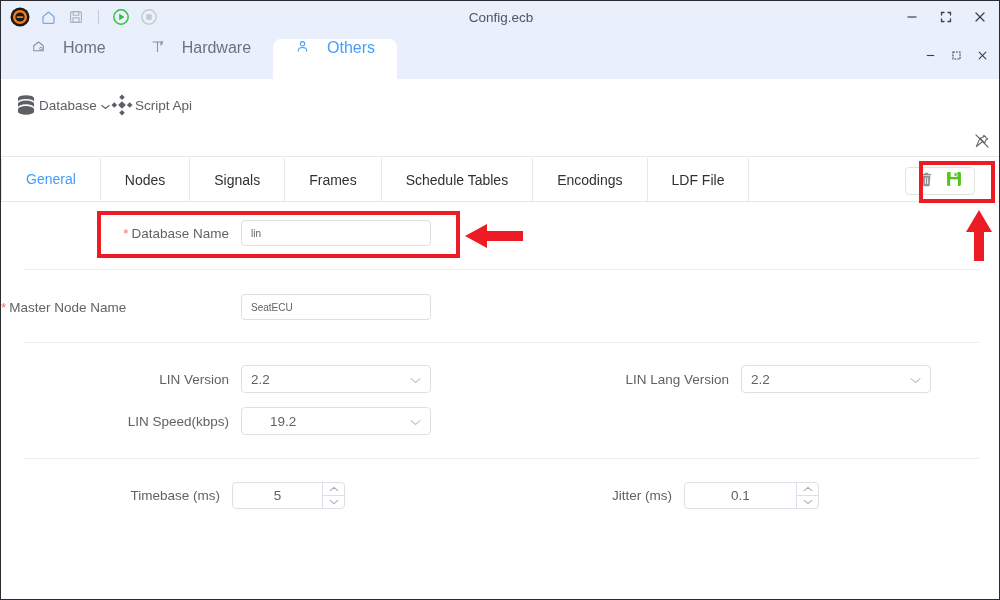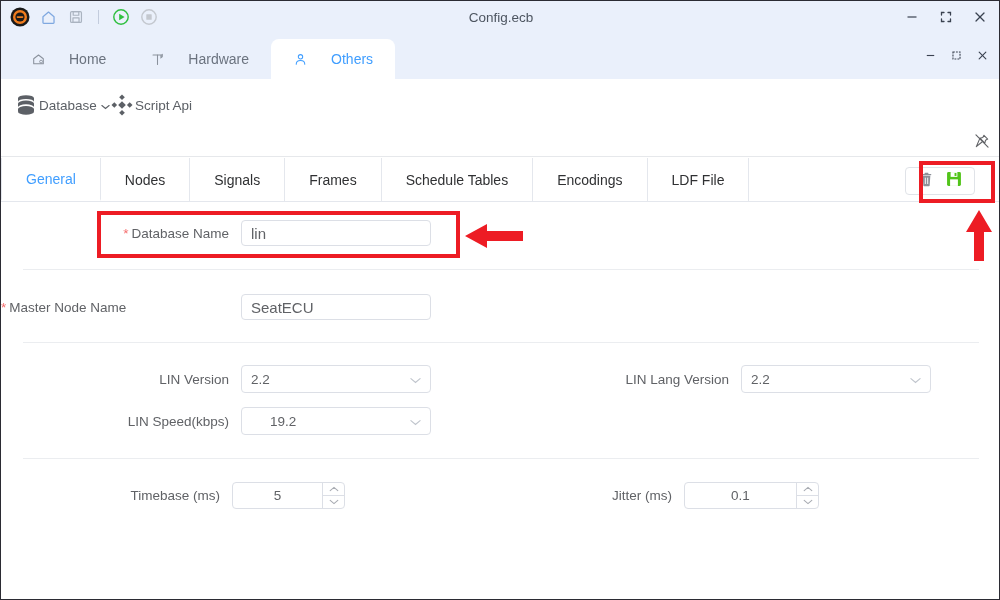--- a/index.html
+++ b/index.html
@@ -46,22 +46,22 @@
     color: #3a4250; cursor: pointer;
   }
 
   
   .maintabs {
     position: absolute; left: 0; top: 32px; width: 1000px; height: 46px;
     background: #eaf0fb;
     display: flex; align-items: flex-end;
   }
   .mtab {
-    height: 40px; display: flex; align-items: center; gap: 23px;
-    padding: 0 22px; font-size: 14px; color: #6b737f;
+    height: 40px; display: flex; align-items: flex-start; gap: 17px;
+    padding: 0 22px; font-size: 16px; color: #6b737f;
     border-radius: 8px 8px 0 0; cursor: pointer; position: relative;
   }
   .mtab.active {
     background: #ffffff; color: #409eff;
   }
   .mtab svg { display: block; }
   .mtabs-right {
     position: absolute; right: 6px; top: 10px;
     display: flex; align-items: center;
   }
@@ -125,21 +125,21 @@
     position: absolute; left: 22px; right: 22px; height: 1px; background: #ebedf0;
   }
   .frow { position: absolute; display: flex; align-items: center; }
   .flabel {
     font-size: 13.5px; color: #606266; text-align: right;
     white-space: nowrap; padding-right: 12px;
   }
   .req { color: #f56c6c; margin-right: 3px; }
   .ipt {
     height: 26px; border: 1px solid #dcdfe6; border-radius: 4px;
-    background: #fff; font-size: 15px; color: #606266;
+    background: #fff; font-size: 10px; color: #606266;
     display: flex; align-items: center; padding: 0 9px;
   }
   .sel {
     height: 28px; border: 1px solid #dcdfe6; border-radius: 4px;
     background: #fff; font-size: 13.5px; color: #606266;
     display: flex; align-items: center; padding: 0 9px;
     justify-content: space-between;
   }
   .sel .chev { color: #bfc4cc; }
   .spin {

